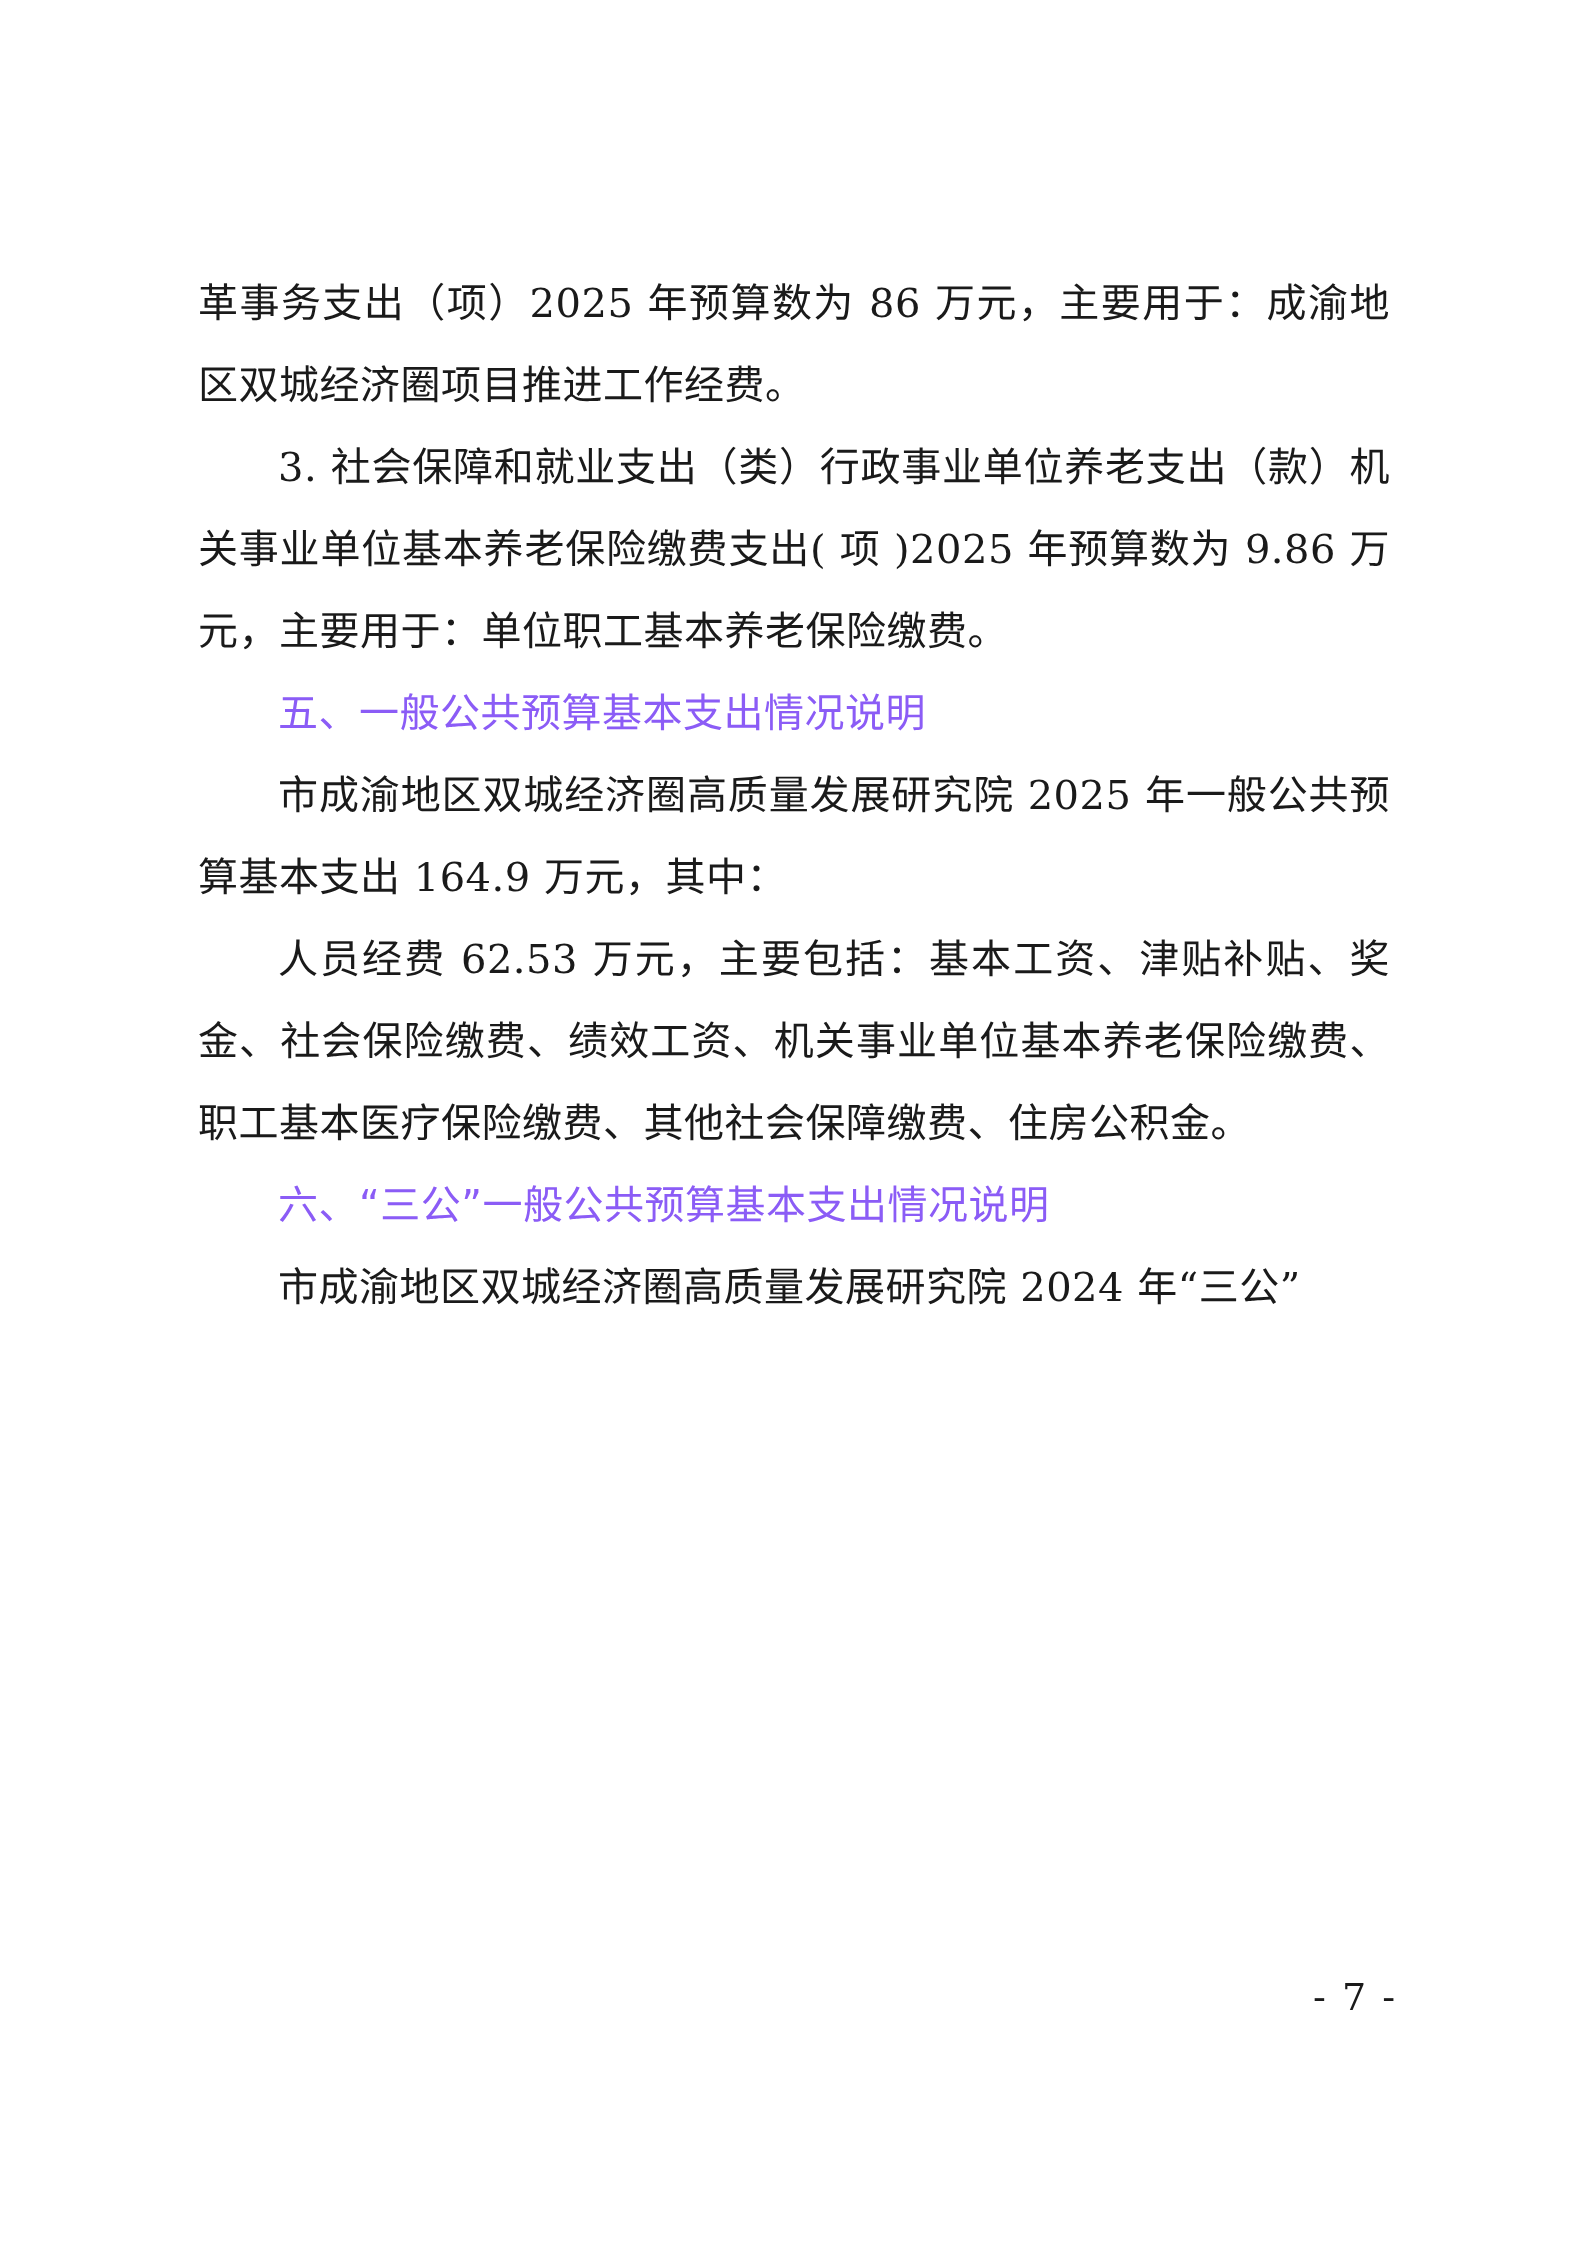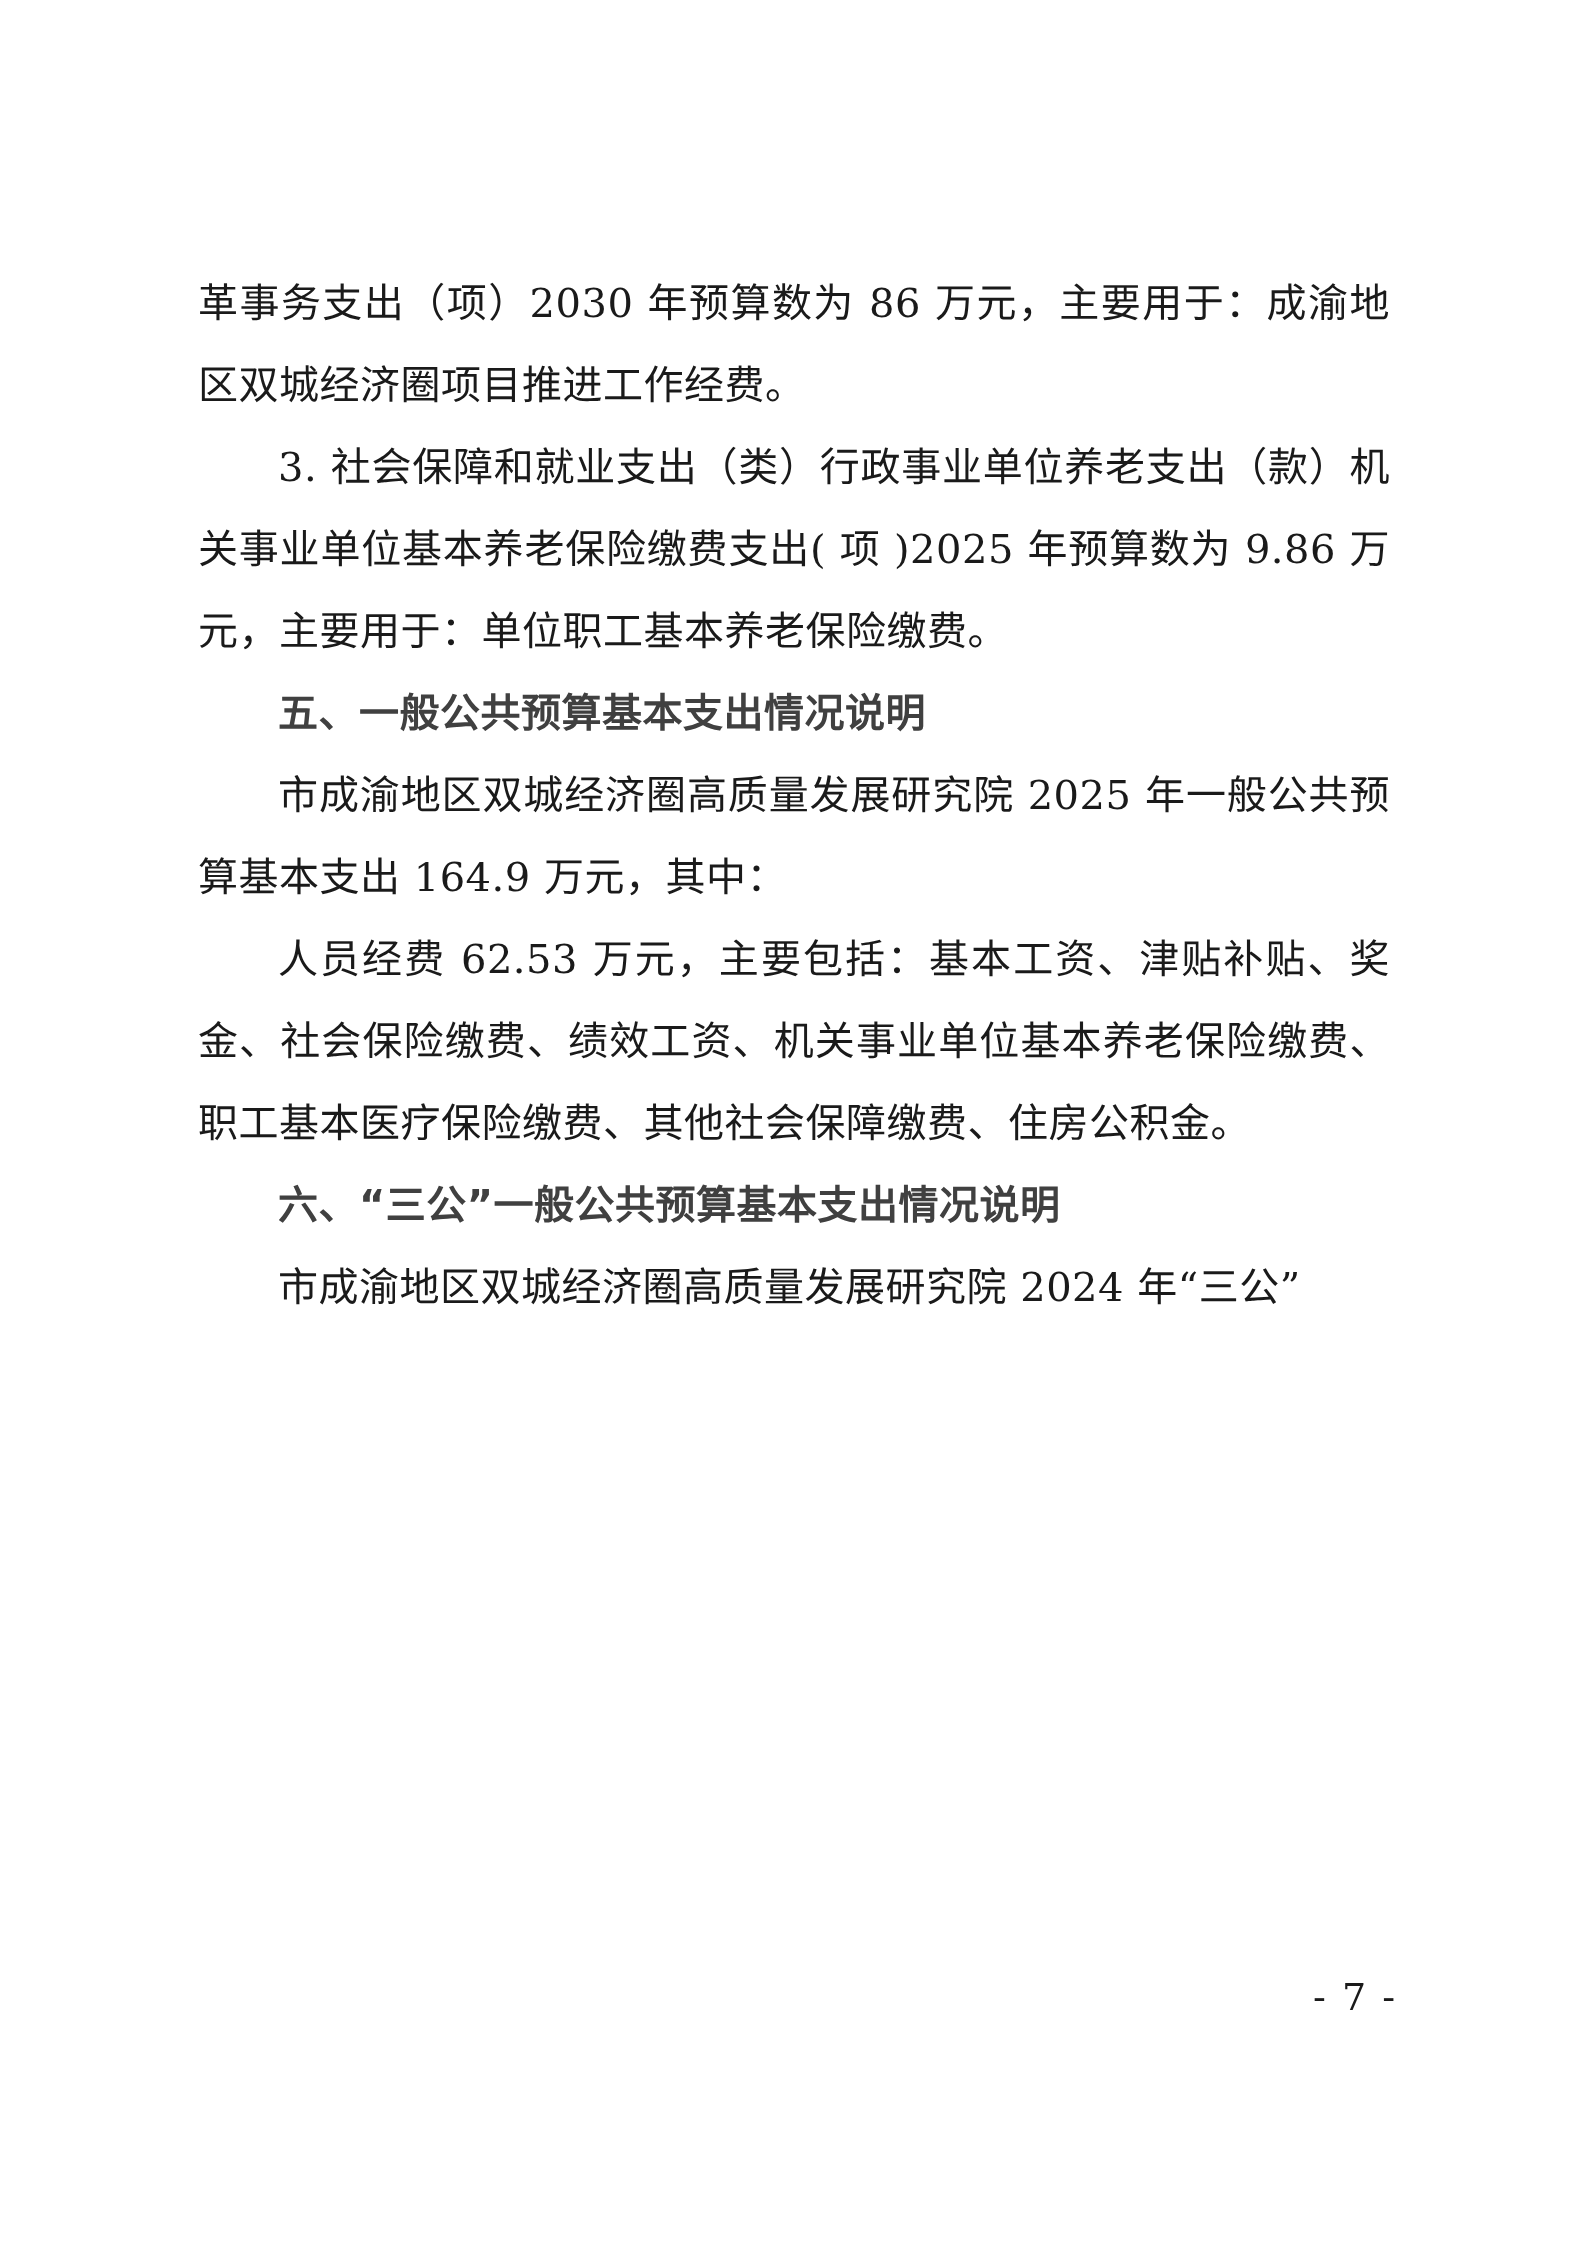--- a/index.html
+++ b/index.html
@@ -35,22 +35,22 @@
     letter-spacing: 0.5px;
     font-family: "DejaVu Serif", "Liberation Serif", serif;
   }
   p.indent {
     text-indent: 80px;
   }
   p.heading {
     margin: 0;
     font-size: 40px;
     line-height: 82px;
-    color: #404040;
-    font-weight: bold;
+    color: #8b5cf6;
+    font-weight: normal;
     text-indent: 80px;
     font-family: "DejaVu Sans", "Liberation Sans", sans-serif;
     letter-spacing: 0.5px;
   }
   .pagenum {
     position: absolute;
     right: 190px;
     top: 1975px;
     font-size: 38px;
     color: #1a1a1a;
@@ -58,21 +58,21 @@
     font-family: "DejaVu Serif", "Liberation Serif", serif;
   }
 </style>
 </head>
 <body>
 
 <div class="page">
 
   <div class="content">
 
-    <p class="para">革事务支出（项）2030 年预算数为 86 万元，主要用于：成渝地区双城经济圈项目推进工作经费。</p>
+    <p class="para">革事务支出（项）2025 年预算数为 86 万元，主要用于：成渝地区双城经济圈项目推进工作经费。</p>
 
     <p class="para indent">3. 社会保障和就业支出（类）行政事业单位养老支出（款）机关事业单位基本养老保险缴费支出( 项 )2025 年预算数为 9.86 万元，主要用于：单位职工基本养老保险缴费。</p>
 
 
 
     <p class="heading">五、一般公共预算基本支出情况说明</p>
 
     <p class="para indent">市成渝地区双城经济圈高质量发展研究院 2025 年一般公共预算基本支出 164.9 万元，其中：</p>
 
     <p class="para indent">人员经费 62.53 万元，主要包括：基本工资、津贴补贴、奖金、社会保险缴费、绩效工资、机关事业单位基本养老保险缴费、职工基本医疗保险缴费、其他社会保障缴费、住房公积金。</p>

